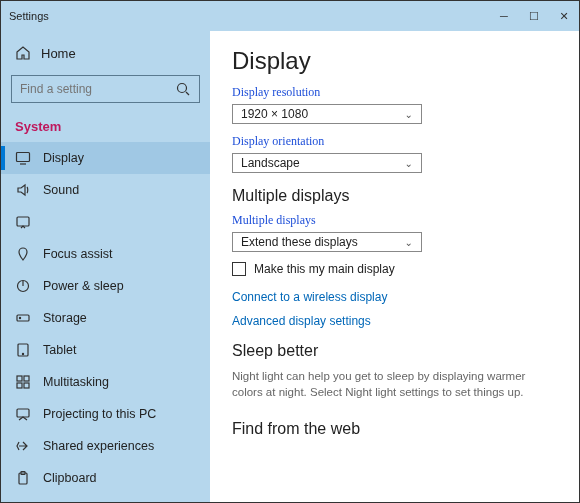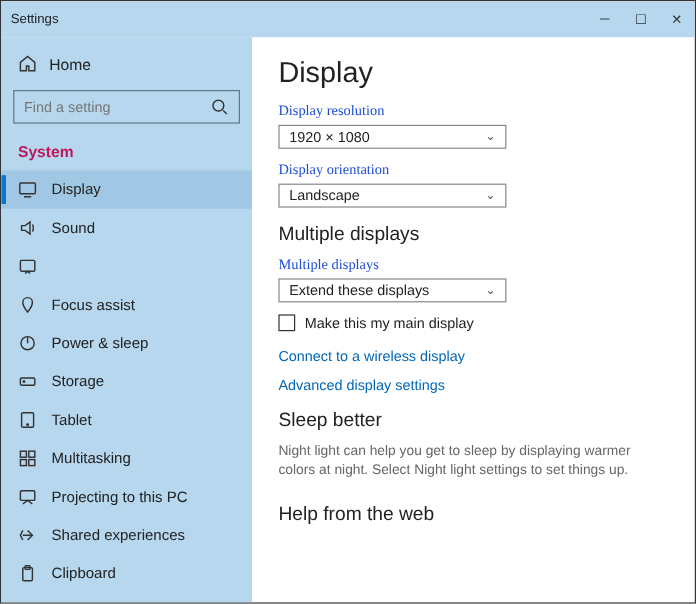--- a/index.html
+++ b/index.html
@@ -193,16 +193,16 @@
       <span class="checkbox"></span>
       <span>Make this my main display</span>
     </div>
 
     <a class="link">Connect to a wireless display</a>
     <a class="link">Advanced display settings</a>
 
     <h2>Sleep better</h2>
     <div class="desc">Night light can help you get to sleep by displaying warmer colors at night. Select Night light settings to set things up.</div>
 
-    <h2 style="margin-top:20px">Help from the web</h2>
+    <h2 style="margin-top:20px">Find from the web</h2>
 
   </div>
 </div>
 
 </body></html>

